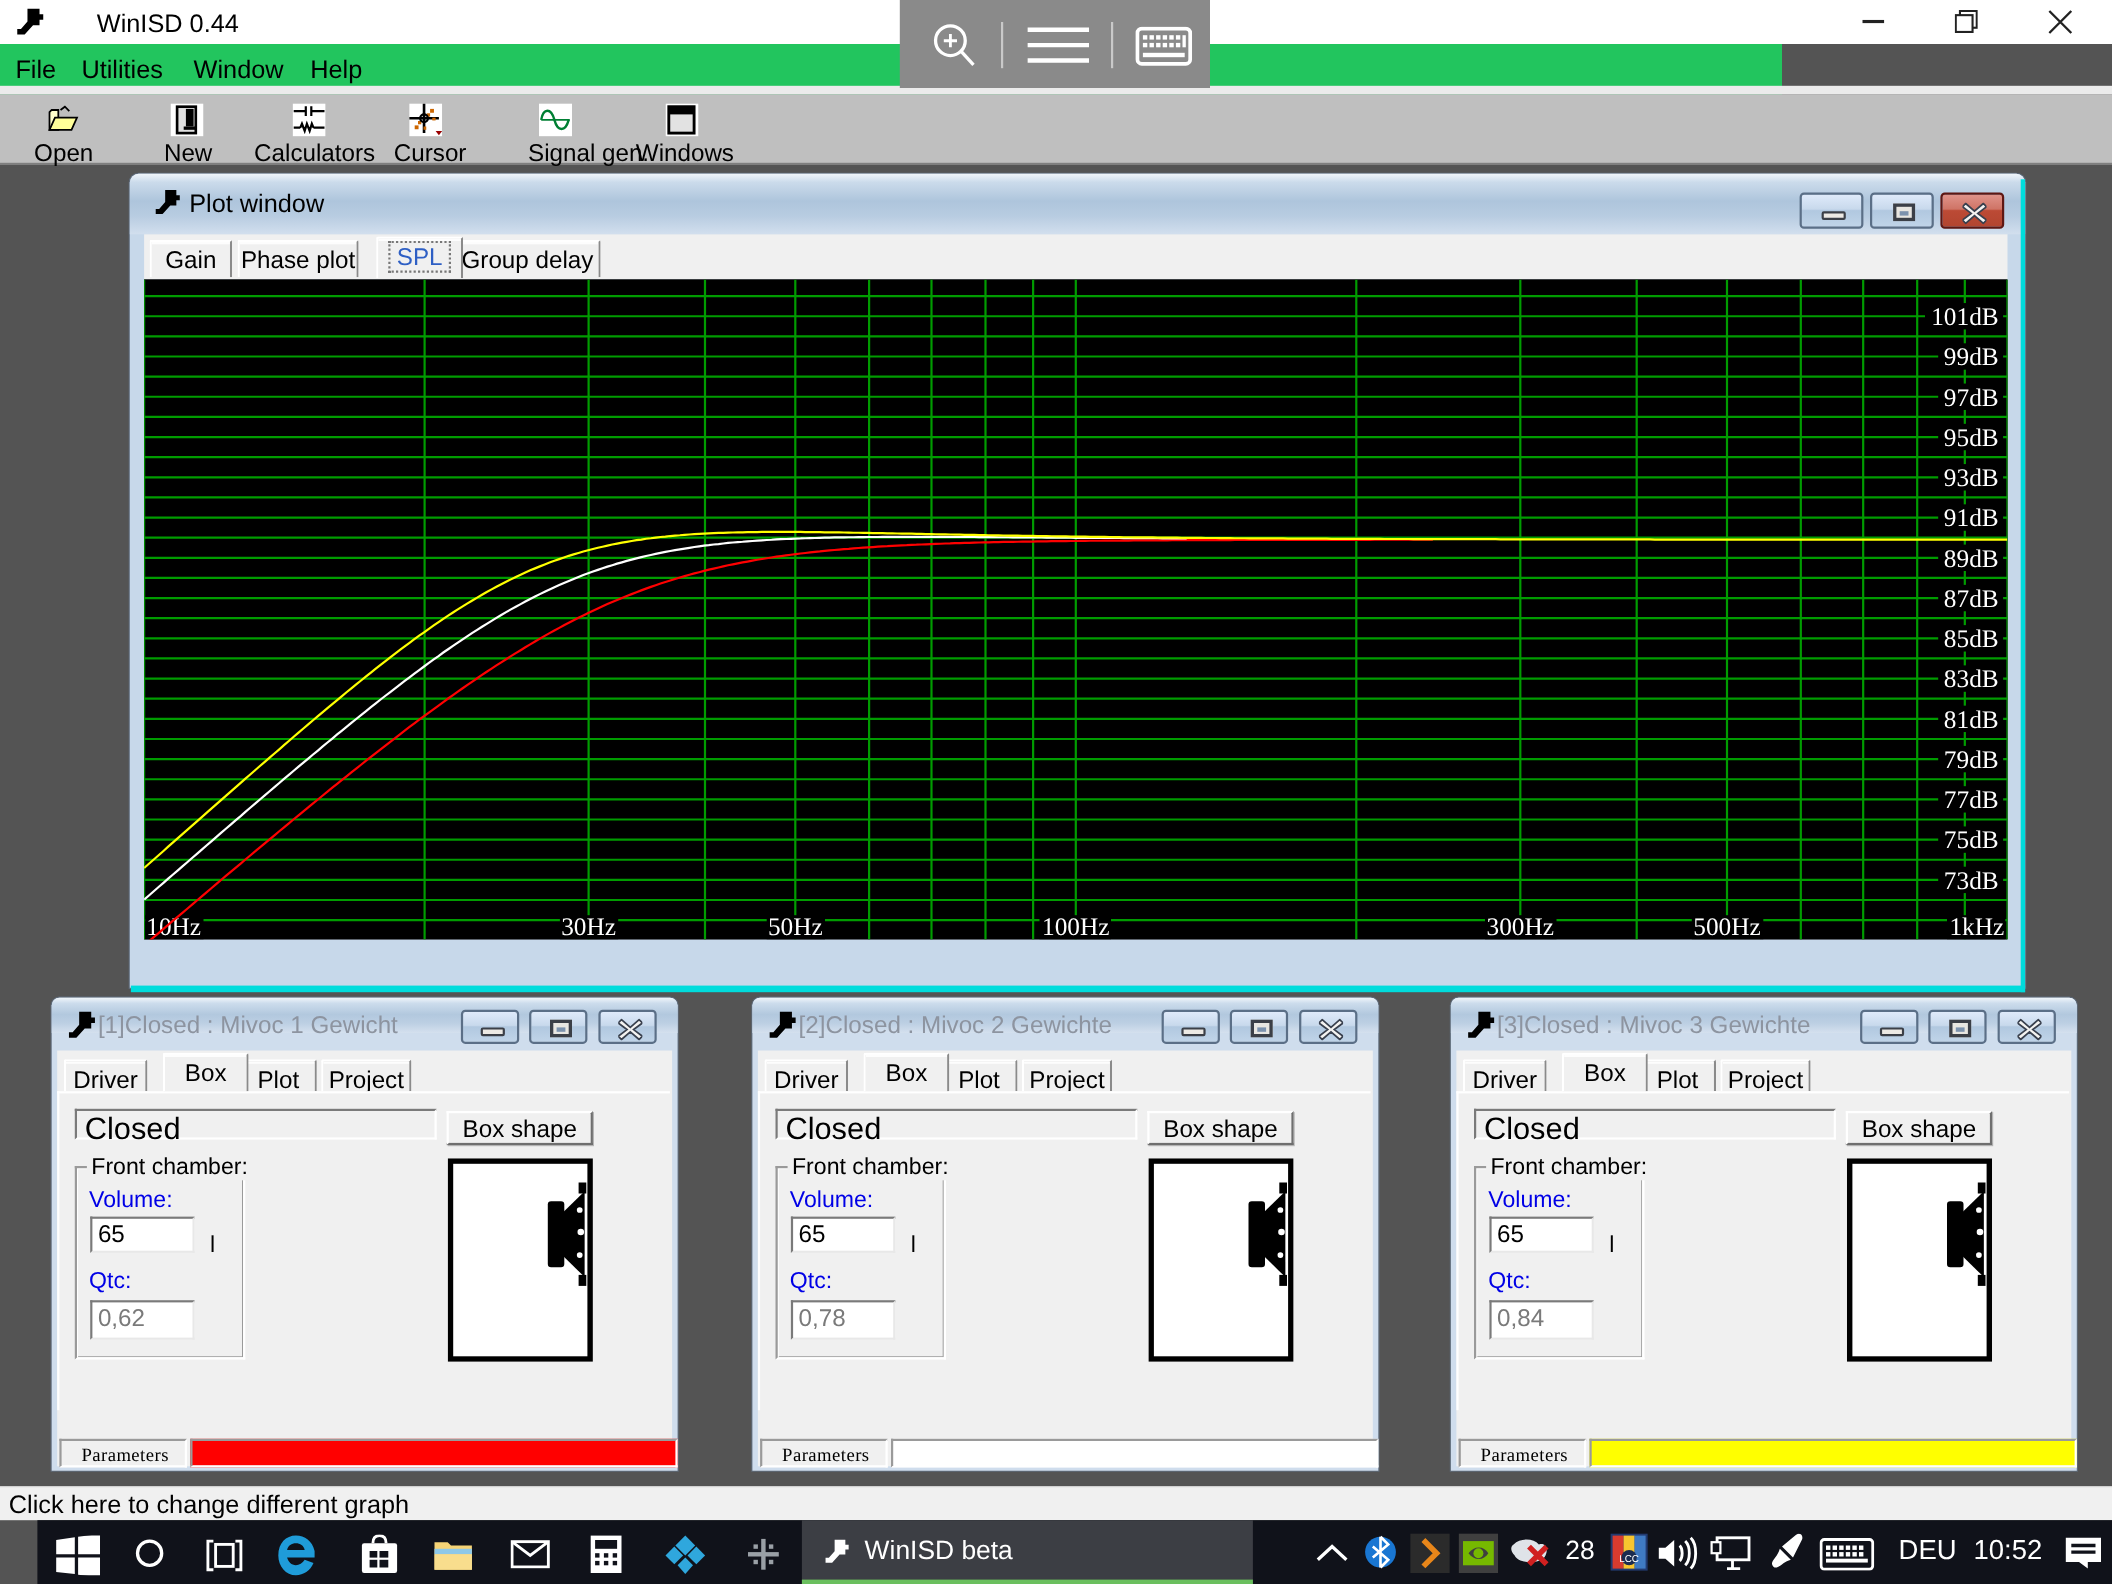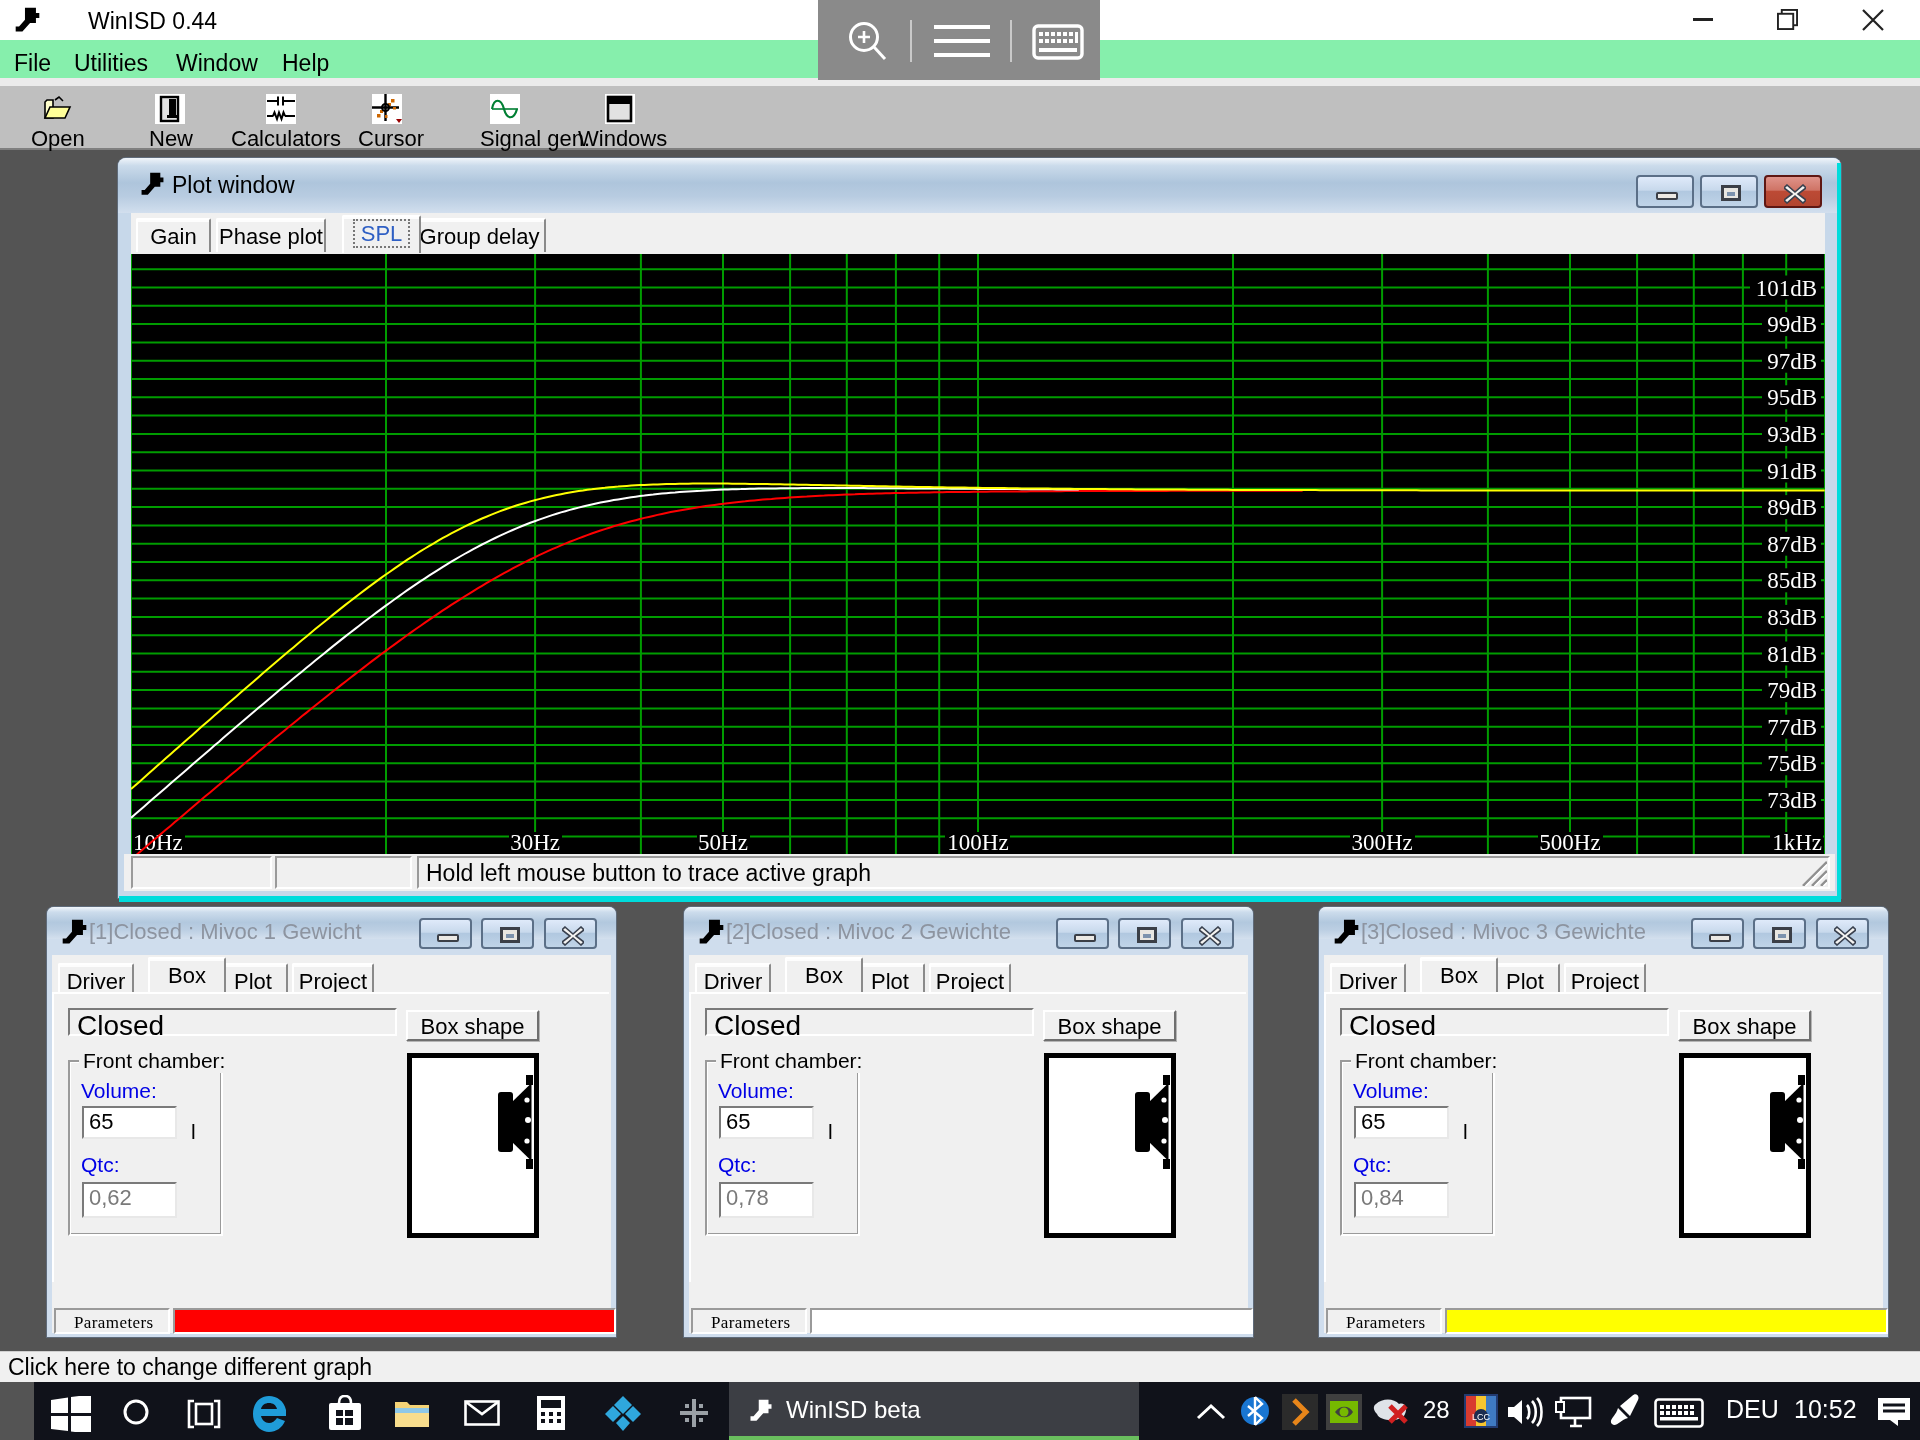--- a/index.html
+++ b/index.html
@@ -1,17 +1,17 @@
 <!DOCTYPE html>
 <html><head><meta charset="utf-8"><style>
 * { margin:0; padding:0; box-sizing:border-box; }
 body { width:1920px; height:1440px; overflow:hidden; position:relative;
   font-family:"Liberation Sans", sans-serif; background:#545454; }
 .titlebar { position:absolute; left:0; top:0; width:1920px; height:40px; background:#fff; }
-.menubar { position:absolute; left:0; top:40px; width:1920px; height:46px; background:#86efac; border-bottom:0; }
+.menubar { position:absolute; left:0; top:40px; width:1620px; height:46px; background:#22c55e; border-bottom:0; }
 .menustrip { position:absolute; left:0; top:78px; width:1920px; height:8px; background:#ebebeb; }
 .menubar span { position:absolute; top:10px; font-size:23px; color:#000; }
 .toolbar { position:absolute; left:0; top:86px; width:1920px; height:64px; background:#bfbfbf; border-bottom:2px solid #7f7f7f; }
 .mdi { position:absolute; left:0; top:152px; width:1920px; height:1199px; background:#545454; }
 .appstatus { position:absolute; left:0; top:1351px; width:1920px; height:31px; background:#f0f0f0; border-top:1px solid #d0d0d0; font-size:23px; color:#000; padding:2px 0 0 8px; }
 .taskbar { position:absolute; left:0; top:1382px; width:1920px; height:58px; background:#10121a;margin-left:34px; }
 
 .plotwin { position:absolute; left:118px; top:158px; width:1723px; height:740px;
   background:#c7d8ea; border-radius:8px 8px 0 0; box-shadow:0 0 0 1px #5f6b7a; }
 .pwtitle { position:absolute; left:0; top:0; width:100%; height:55px; border-radius:8px 8px 0 0;
@@ -246,35 +246,20 @@
           <text x="592.0" y="596" text-anchor="middle">50Hz</text>
           <text x="847.0" y="596" text-anchor="middle">100Hz</text>
           <text x="1251.1" y="596" text-anchor="middle">300Hz</text>
           <text x="1439.0" y="596" text-anchor="middle">500Hz</text>
           <text x="1691.0" y="596" text-anchor="end">1kHz</text>
         </g>
 <path d="M0.0,605.5 L4.4,601.8 L8.8,598.0 L13.2,594.3 L17.6,590.5 L21.9,586.8 L26.3,583.0 L30.7,579.3 L35.1,575.6 L39.5,571.9 L43.9,568.1 L48.3,564.4 L52.7,560.7 L57.0,557.0 L61.4,553.3 L65.8,549.5 L70.2,545.8 L74.6,542.1 L79.0,538.4 L83.4,534.7 L87.8,531.1 L92.1,527.4 L96.5,523.7 L100.9,520.0 L105.3,516.4 L109.7,512.7 L114.1,509.0 L118.5,505.4 L122.9,501.7 L127.2,498.1 L131.6,494.5 L136.0,490.8 L140.4,487.2 L144.8,483.6 L149.2,480.0 L153.6,476.4 L158.0,472.8 L162.4,469.2 L166.7,465.7 L171.1,462.1 L175.5,458.6 L179.9,455.0 L184.3,451.5 L188.7,448.0 L193.1,444.5 L197.5,441.0 L201.8,437.5 L206.2,434.1 L210.6,430.6 L215.0,427.2 L219.4,423.8 L223.8,420.4 L228.2,417.0 L232.6,413.6 L236.9,410.3 L241.3,406.9 L245.7,403.6 L250.1,400.3 L254.5,397.1 L258.9,393.8 L263.3,390.6 L267.7,387.4 L272.0,384.2 L276.4,381.0 L280.8,377.9 L285.2,374.8 L289.6,371.7 L294.0,368.6 L298.4,365.6 L302.8,362.6 L307.2,359.6 L311.5,356.7 L315.9,353.8 L320.3,350.9 L324.7,348.1 L329.1,345.3 L333.5,342.5 L337.9,339.8 L342.3,337.1 L346.6,334.4 L351.0,331.8 L355.4,329.2 L359.8,326.6 L364.2,324.1 L368.6,321.6 L373.0,319.2 L377.4,316.8 L381.7,314.4 L386.1,312.1 L390.5,309.9 L394.9,307.6 L399.3,305.5 L403.7,303.3 L408.1,301.2 L412.5,299.2 L416.8,297.2 L421.2,295.2 L425.6,293.3 L430.0,291.4 L434.4,289.6 L438.8,287.8 L443.2,286.1 L447.6,284.4 L452.0,282.7 L456.3,281.1 L460.7,279.5 L465.1,278.0 L469.5,276.5 L473.9,275.1 L478.3,273.7 L482.7,272.3 L487.1,271.0 L491.4,269.8 L495.8,268.5 L500.2,267.3 L504.6,266.2 L509.0,265.0 L513.4,263.9 L517.8,262.9 L522.2,261.9 L526.5,260.9 L530.9,259.9 L535.3,259.0 L539.7,258.1 L544.1,257.3 L548.5,256.5 L552.9,255.7 L557.3,254.9 L561.7,254.2 L566.0,253.5 L570.4,252.8 L574.8,252.1 L579.2,251.5 L583.6,250.9 L588.0,250.3 L592.4,249.8 L596.8,249.2 L601.1,248.7 L605.5,248.2 L609.9,247.7 L614.3,247.3 L618.7,246.8 L623.1,246.4 L627.5,246.0 L631.9,245.6 L636.2,245.2 L640.6,244.9 L645.0,244.5 L649.4,244.2 L653.8,243.9 L658.2,243.6 L662.6,243.3 L667.0,243.0 L671.3,242.7 L675.7,242.5 L680.1,242.2 L684.5,242.0 L688.9,241.8 L693.3,241.6 L697.7,241.3 L702.1,241.2 L706.5,241.0 L710.8,240.8 L715.2,240.6 L719.6,240.4 L724.0,240.3 L728.4,240.1 L732.8,240.0 L737.2,239.8 L741.6,239.7 L745.9,239.6 L750.3,239.5 L754.7,239.3 L759.1,239.2 L763.5,239.1 L767.9,239.0 L772.3,238.9 L776.7,238.8 L781.0,238.7 L785.4,238.7 L789.8,238.6 L794.2,238.5 L798.6,238.4 L803.0,238.3 L807.4,238.3 L811.8,238.2 L816.1,238.1 L820.5,238.1 L824.9,238.0 L829.3,238.0 L833.7,237.9 L838.1,237.9 L842.5,237.8 L846.9,237.8 L851.3,237.7 L855.6,237.7 L860.0,237.6 L864.4,237.6 L868.8,237.6 L873.2,237.5 L877.6,237.5 L882.0,237.5 L886.4,237.4 L890.7,237.4 L895.1,237.4 L899.5,237.3 L903.9,237.3 L908.3,237.3 L912.7,237.3 L917.1,237.2 L921.5,237.2 L925.8,237.2 L930.2,237.2 L934.6,237.1 L939.0,237.1 L943.4,237.1 L947.8,237.1 L952.2,237.1 L956.6,237.1 L960.9,237.0 L965.3,237.0 L969.7,237.0 L974.1,237.0 L978.5,237.0 L982.9,237.0 L987.3,237.0 L991.7,236.9 L996.1,236.9 L1000.4,236.9 L1004.8,236.9 L1009.2,236.9 L1013.6,236.9 L1018.0,236.9 L1022.4,236.9 L1026.8,236.9 L1031.2,236.9 L1035.5,236.9 L1039.9,236.8 L1044.3,236.8 L1048.7,236.8 L1053.1,236.8 L1057.5,236.8 L1061.9,236.8 L1066.3,236.8 L1070.6,236.8 L1075.0,236.8 L1079.4,236.8 L1083.8,236.8 L1088.2,236.8 L1092.6,236.8 L1097.0,236.8 L1101.4,236.8 L1105.7,236.8 L1110.1,236.8 L1114.5,236.8 L1118.9,236.7 L1123.3,236.7 L1127.7,236.7 L1132.1,236.7 L1136.5,236.7 L1140.9,236.7 L1145.2,236.7 L1149.6,236.7 L1154.0,236.7 L1158.4,236.7 L1162.8,236.7 L1167.2,236.7 L1171.6,236.7" fill="none" stroke="#ff0000" stroke-width="2"></path>
 <path d="M0.0,563.9 L4.4,560.1 L8.8,556.2 L13.2,552.4 L17.6,548.6 L21.9,544.8 L26.3,541.0 L30.7,537.2 L35.1,533.4 L39.5,529.6 L43.9,525.8 L48.3,522.0 L52.7,518.2 L57.0,514.4 L61.4,510.6 L65.8,506.8 L70.2,503.0 L74.6,499.2 L79.0,495.4 L83.4,491.6 L87.8,487.9 L92.1,484.1 L96.5,480.3 L100.9,476.6 L105.3,472.8 L109.7,469.1 L114.1,465.3 L118.5,461.6 L122.9,457.8 L127.2,454.1 L131.6,450.4 L136.0,446.7 L140.4,443.0 L144.8,439.3 L149.2,435.6 L153.6,431.9 L158.0,428.3 L162.4,424.6 L166.7,421.0 L171.1,417.4 L175.5,413.7 L179.9,410.2 L184.3,406.6 L188.7,403.0 L193.1,399.4 L197.5,395.9 L201.8,392.4 L206.2,388.9 L210.6,385.4 L215.0,381.9 L219.4,378.5 L223.8,375.1 L228.2,371.7 L232.6,368.3 L236.9,365.0 L241.3,361.7 L245.7,358.4 L250.1,355.1 L254.5,351.9 L258.9,348.7 L263.3,345.5 L267.7,342.4 L272.0,339.2 L276.4,336.2 L280.8,333.1 L285.2,330.2 L289.6,327.2 L294.0,324.3 L298.4,321.4 L302.8,318.6 L307.2,315.8 L311.5,313.1 L315.9,310.4 L320.3,307.7 L324.7,305.1 L329.1,302.5 L333.5,300.0 L337.9,297.6 L342.3,295.2 L346.6,292.8 L351.0,290.5 L355.4,288.3 L359.8,286.1 L364.2,284.0 L368.6,281.9 L373.0,279.8 L377.4,277.9 L381.7,276.0 L386.1,274.1 L390.5,272.3 L394.9,270.5 L399.3,268.8 L403.7,267.2 L408.1,265.6 L412.5,264.1 L416.8,262.6 L421.2,261.1 L425.6,259.8 L430.0,258.4 L434.4,257.2 L438.8,255.9 L443.2,254.7 L447.6,253.6 L452.0,252.5 L456.3,251.5 L460.7,250.5 L465.1,249.5 L469.5,248.6 L473.9,247.7 L478.3,246.9 L482.7,246.1 L487.1,245.4 L491.4,244.7 L495.8,244.0 L500.2,243.3 L504.6,242.7 L509.0,242.1 L513.4,241.6 L517.8,241.0 L522.2,240.6 L526.5,240.1 L530.9,239.6 L535.3,239.2 L539.7,238.8 L544.1,238.5 L548.5,238.1 L552.9,237.8 L557.3,237.5 L561.7,237.2 L566.0,236.9 L570.4,236.7 L574.8,236.4 L579.2,236.2 L583.6,236.0 L588.0,235.8 L592.4,235.6 L596.8,235.5 L601.1,235.3 L605.5,235.2 L609.9,235.1 L614.3,234.9 L618.7,234.8 L623.1,234.7 L627.5,234.6 L631.9,234.6 L636.2,234.5 L640.6,234.4 L645.0,234.4 L649.4,234.3 L653.8,234.3 L658.2,234.2 L662.6,234.2 L667.0,234.2 L671.3,234.1 L675.7,234.1 L680.1,234.1 L684.5,234.1 L688.9,234.1 L693.3,234.1 L697.7,234.1 L702.1,234.1 L706.5,234.1 L710.8,234.1 L715.2,234.1 L719.6,234.1 L724.0,234.1 L728.4,234.1 L732.8,234.1 L737.2,234.2 L741.6,234.2 L745.9,234.2 L750.3,234.2 L754.7,234.2 L759.1,234.3 L763.5,234.3 L767.9,234.3 L772.3,234.3 L776.7,234.4 L781.0,234.4 L785.4,234.4 L789.8,234.5 L794.2,234.5 L798.6,234.5 L803.0,234.6 L807.4,234.6 L811.8,234.6 L816.1,234.6 L820.5,234.7 L824.9,234.7 L829.3,234.7 L833.7,234.8 L838.1,234.8 L842.5,234.8 L846.9,234.9 L851.3,234.9 L855.6,234.9 L860.0,235.0 L864.4,235.0 L868.8,235.0 L873.2,235.0 L877.6,235.1 L882.0,235.1 L886.4,235.1 L890.7,235.2 L895.1,235.2 L899.5,235.2 L903.9,235.2 L908.3,235.3 L912.7,235.3 L917.1,235.3 L921.5,235.3 L925.8,235.4 L930.2,235.4 L934.6,235.4 L939.0,235.4 L943.4,235.5 L947.8,235.5" fill="none" stroke="#ffffff" stroke-width="2"></path>
 <path d="M0.0,535.1 L4.4,531.2 L8.8,527.4 L13.2,523.5 L17.6,519.6 L21.9,515.7 L26.3,511.8 L30.7,508.0 L35.1,504.1 L39.5,500.2 L43.9,496.3 L48.3,492.5 L52.7,488.6 L57.0,484.7 L61.4,480.9 L65.8,477.0 L70.2,473.1 L74.6,469.3 L79.0,465.4 L83.4,461.6 L87.8,457.7 L92.1,453.9 L96.5,450.1 L100.9,446.2 L105.3,442.4 L109.7,438.6 L114.1,434.8 L118.5,431.0 L122.9,427.2 L127.2,423.4 L131.6,419.6 L136.0,415.8 L140.4,412.0 L144.8,408.3 L149.2,404.6 L153.6,400.8 L158.0,397.1 L162.4,393.4 L166.7,389.7 L171.1,386.1 L175.5,382.4 L179.9,378.8 L184.3,375.1 L188.7,371.5 L193.1,368.0 L197.5,364.4 L201.8,360.9 L206.2,357.4 L210.6,353.9 L215.0,350.4 L219.4,347.0 L223.8,343.6 L228.2,340.2 L232.6,336.9 L236.9,333.6 L241.3,330.4 L245.7,327.1 L250.1,323.9 L254.5,320.8 L258.9,317.7 L263.3,314.6 L267.7,311.6 L272.0,308.6 L276.4,305.7 L280.8,302.8 L285.2,300.0 L289.6,297.2 L294.0,294.5 L298.4,291.9 L302.8,289.3 L307.2,286.7 L311.5,284.2 L315.9,281.8 L320.3,279.4 L324.7,277.1 L329.1,274.8 L333.5,272.7 L337.9,270.5 L342.3,268.5 L346.6,266.5 L351.0,264.5 L355.4,262.7 L359.8,260.9 L364.2,259.1 L368.6,257.4 L373.0,255.8 L377.4,254.3 L381.7,252.8 L386.1,251.3 L390.5,250.0 L394.9,248.7 L399.3,247.4 L403.7,246.2 L408.1,245.1 L412.5,244.0 L416.8,243.0 L421.2,242.0 L425.6,241.0 L430.0,240.2 L434.4,239.3 L438.8,238.6 L443.2,237.8 L447.6,237.1 L452.0,236.5 L456.3,235.8 L460.7,235.3 L465.1,234.7 L469.5,234.2 L473.9,233.8 L478.3,233.3 L482.7,232.9 L487.1,232.6 L491.4,232.2 L495.8,231.9 L500.2,231.6 L504.6,231.3 L509.0,231.1 L513.4,230.9 L517.8,230.7 L522.2,230.5 L526.5,230.4 L530.9,230.2 L535.3,230.1 L539.7,230.0 L544.1,229.9 L548.5,229.8 L552.9,229.7 L557.3,229.7 L561.7,229.6 L566.0,229.6 L570.4,229.6 L574.8,229.6 L579.2,229.6 L583.6,229.6 L588.0,229.6 L592.4,229.6 L596.8,229.6 L601.1,229.7 L605.5,229.7 L609.9,229.8 L614.3,229.8 L618.7,229.9 L623.1,229.9 L627.5,230.0 L631.9,230.0 L636.2,230.1 L640.6,230.2 L645.0,230.3 L649.4,230.3 L653.8,230.4 L658.2,230.5 L662.6,230.6 L667.0,230.7 L671.3,230.7 L675.7,230.8 L680.1,230.9 L684.5,231.0 L688.9,231.1 L693.3,231.2 L697.7,231.2 L702.1,231.3 L706.5,231.4 L710.8,231.5 L715.2,231.6 L719.6,231.7 L724.0,231.8 L728.4,231.8 L732.8,231.9 L737.2,232.0 L741.6,232.1 L745.9,232.2 L750.3,232.3 L754.7,232.3 L759.1,232.4 L763.5,232.5 L767.9,232.6 L772.3,232.7 L776.7,232.7 L781.0,232.8 L785.4,232.9 L789.8,232.9 L794.2,233.0 L798.6,233.1 L803.0,233.2 L807.4,233.2 L811.8,233.3 L816.1,233.4 L820.5,233.4 L824.9,233.5 L829.3,233.6 L833.7,233.6 L838.1,233.7 L842.5,233.8 L846.9,233.8 L851.3,233.9 L855.6,233.9 L860.0,234.0 L864.4,234.0 L868.8,234.1 L873.2,234.1 L877.6,234.2 L882.0,234.3 L886.4,234.3 L890.7,234.4 L895.1,234.4 L899.5,234.5 L903.9,234.5 L908.3,234.5 L912.7,234.6 L917.1,234.6 L921.5,234.7 L925.8,234.7 L930.2,234.8 L934.6,234.8 L939.0,234.8 L943.4,234.9 L947.8,234.9 L952.2,235.0 L956.6,235.0 L960.9,235.0 L965.3,235.1 L969.7,235.1 L974.1,235.1 L978.5,235.2 L982.9,235.2 L987.3,235.2 L991.7,235.3 L996.1,235.3 L1000.4,235.3 L1004.8,235.4 L1009.2,235.4 L1013.6,235.4 L1018.0,235.4 L1022.4,235.5 L1026.8,235.5 L1031.2,235.5 L1035.5,235.5 L1039.9,235.6 L1044.3,235.6 L1048.7,235.6 L1053.1,235.6 L1057.5,235.7 L1061.9,235.7 L1066.3,235.7 L1070.6,235.7 L1075.0,235.7 L1079.4,235.8 L1083.8,235.8 L1088.2,235.8 L1092.6,235.8 L1097.0,235.8 L1101.4,235.9 L1105.7,235.9 L1110.1,235.9 L1114.5,235.9 L1118.9,235.9 L1123.3,235.9 L1127.7,236.0 L1132.1,236.0 L1136.5,236.0 L1140.9,236.0 L1145.2,236.0 L1149.6,236.0 L1154.0,236.1 L1158.4,236.1 L1162.8,236.1 L1167.2,236.1 L1171.6,236.1 L1176.0,236.1 L1180.3,236.1 L1184.7,236.1 L1189.1,236.2 L1193.5,236.2 L1197.9,236.2 L1202.3,236.2 L1206.7,236.2 L1211.1,236.2 L1215.4,236.2 L1219.8,236.2 L1224.2,236.2 L1228.6,236.2 L1233.0,236.3 L1237.4,236.3 L1241.8,236.3 L1246.2,236.3 L1250.5,236.3 L1254.9,236.3 L1259.3,236.3 L1263.7,236.3 L1268.1,236.3 L1272.5,236.3 L1276.9,236.3 L1281.3,236.3 L1285.7,236.3 L1290.0,236.4 L1294.4,236.4 L1298.8,236.4 L1303.2,236.4 L1307.6,236.4 L1312.0,236.4 L1316.4,236.4 L1320.8,236.4 L1325.1,236.4 L1329.5,236.4 L1333.9,236.4 L1338.3,236.4 L1342.7,236.4 L1347.1,236.4 L1351.5,236.4 L1355.9,236.4 L1360.2,236.4 L1364.6,236.4 L1369.0,236.4 L1373.4,236.5 L1377.8,236.5 L1382.2,236.5 L1386.6,236.5 L1391.0,236.5 L1395.4,236.5 L1399.7,236.5 L1404.1,236.5 L1408.5,236.5 L1412.9,236.5 L1417.3,236.5 L1421.7,236.5 L1426.1,236.5 L1430.5,236.5 L1434.8,236.5 L1439.2,236.5 L1443.6,236.5 L1448.0,236.5 L1452.4,236.5 L1456.8,236.5 L1461.2,236.5 L1465.6,236.5 L1469.9,236.5 L1474.3,236.5 L1478.7,236.5 L1483.1,236.5 L1487.5,236.5 L1491.9,236.5 L1496.3,236.5 L1500.7,236.5 L1505.0,236.5 L1509.4,236.5 L1513.8,236.5 L1518.2,236.5 L1522.6,236.6 L1527.0,236.6 L1531.4,236.6 L1535.8,236.6 L1540.2,236.6 L1544.5,236.6 L1548.9,236.6 L1553.3,236.6 L1557.7,236.6 L1562.1,236.6 L1566.5,236.6 L1570.9,236.6 L1575.3,236.6 L1579.6,236.6 L1584.0,236.6 L1588.4,236.6 L1592.8,236.6 L1597.2,236.6 L1601.6,236.6 L1606.0,236.6 L1610.4,236.6 L1614.7,236.6 L1619.1,236.6 L1623.5,236.6 L1627.9,236.6 L1632.3,236.6 L1636.7,236.6 L1641.1,236.6 L1645.5,236.6 L1649.8,236.6 L1654.2,236.6 L1658.6,236.6 L1663.0,236.6 L1667.4,236.6 L1671.8,236.6 L1676.2,236.6 L1680.6,236.6 L1685.0,236.6 L1689.3,236.6 L1693.7,236.6" fill="none" stroke="#ffff00" stroke-width="2"></path>
 </svg></div>
- <div class="pwstatus">
-  <div class="statuspanel" style="left:7px;top:2px;width:141px;height:33px"></div>
-  <div class="statuspanel" style="left:151px;top:2px;width:137px;height:33px"></div>
-  <div class="statuspanel" style="left:293px;top:2px;width:1413px;height:33px">
-        <span style="position:absolute;left:7px;top:2px;font-size:23px;color:#000;white-space:nowrap">Hold left mouse button to trace active graph</span>
-   <svg style="position:absolute;right:1px;bottom:1px" width="26" height="26" viewBox="0 0 26 26">
-          <g stroke="#909090" stroke-width="2.5">
-            <path d="M26 2 L2 26 M26 11 L11 26 M26 20 L20 26"></path>
-          </g>
-          <g stroke="#fff" stroke-width="1.5">
-            <path d="M26 4.5 L4.5 26 M26 13.5 L13.5 26 M26 22.5 L22.5 26"></path>
-          </g>
-        </svg>
-  </div>
- </div>
 </div>
 <div class="cyanline" style="left:119px;top:896px;width:1722px;height:6px"></div>
 <div class="cyanline" style="left:1837px;top:163px;width:4px;height:739px"></div>
 
 <div class="cw" style="left:47px">
  <div class="cwtitle">
       <div style="position:absolute;left:14px;top:12px"><svg width="27" height="27" viewBox="0 0 32 32">
 <path d="M13 1 L26 1 L26 7 L30 7 L30 13 L26 13 L26 19 L19 19 L10 29 L2 29 L2 23 L6 23 L13 15 Z" fill="#000"></path>
 </svg></div>
  <span class="cwtext">[1]Closed : Mivoc 1 Gewicht</span>

